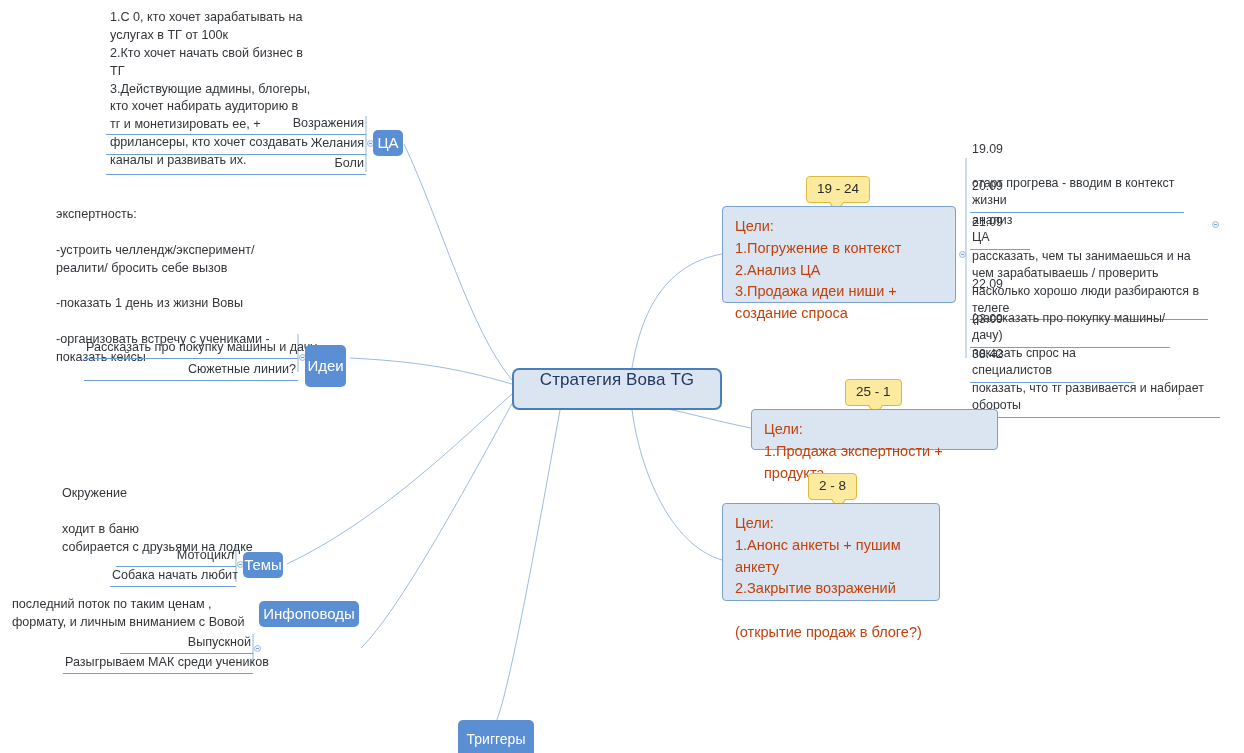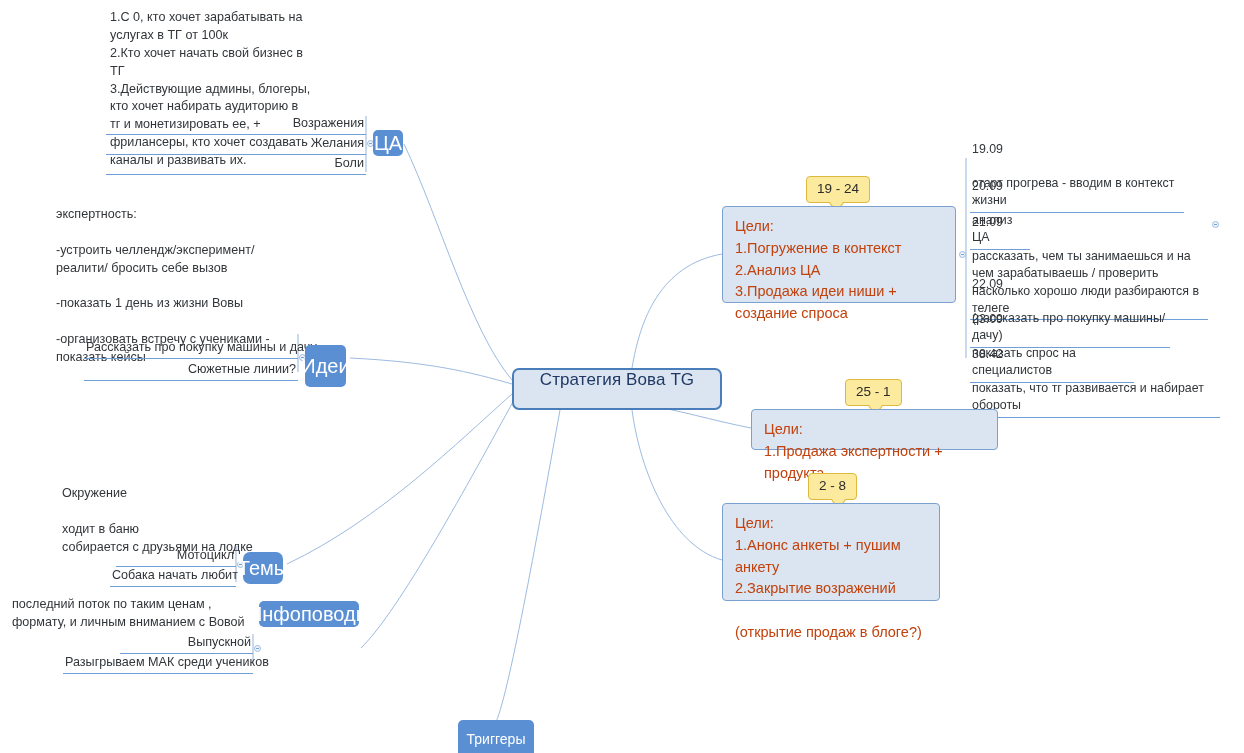--- a/index.html
+++ b/index.html
@@ -54,21 +54,21 @@
   }
 
   
   .pill {
     background: #5b8fd4;
     color: #ffffff;
     border-radius: 5px;
     display: flex;
     align-items: center;
     justify-content: center;
-    font-size: 20px;
+    font-size: 15px;
     padding: 4px 9px;
     box-sizing: border-box;
     white-space: nowrap;
     line-height: 1.1;
   }
 
   
   .goal-box {
     box-sizing: border-box;
     background: #dbe5f1;
@@ -230,21 +230,21 @@
   <div class="abs free-text" style="left:62px; top:485px; width:230px;">Окружение
 
 ходит в баню
 собирается с друзьями на лодке</div>
 
   <div class="abs leaf right" style="left:116px; top:546px; width:120px;">Мотоцикл</div>
   <div class="abs leaf right" style="left:110px; top:566px; width:126px;">Собака начать любит</div>
 
   <div class="abs dot" style="left:237px; top:561px;"></div>
 
-  <div class="abs pill" style="left:243px; top:552px; width:40px; height:32px;border-radius:7px;">
+  <div class="abs pill" style="left:243px; top:552px; width:40px; height:26px;">
     <span>Темы</span>
   </div>
 
   <div class="abs free-text" style="left:12px; top:596px; width:250px;">последний поток по таким ценам , формату, и личным вниманием с Вовой</div>
 
   <div class="abs leaf right" style="left:120px; top:633px; width:133px;">Выпускной</div>
   <div class="abs leaf right" style="left:63px; top:653px; width:190px;">Разыгрываем МАК среди учеников</div>
 
   <div class="abs dot" style="left:254px; top:645px;"></div>
 

